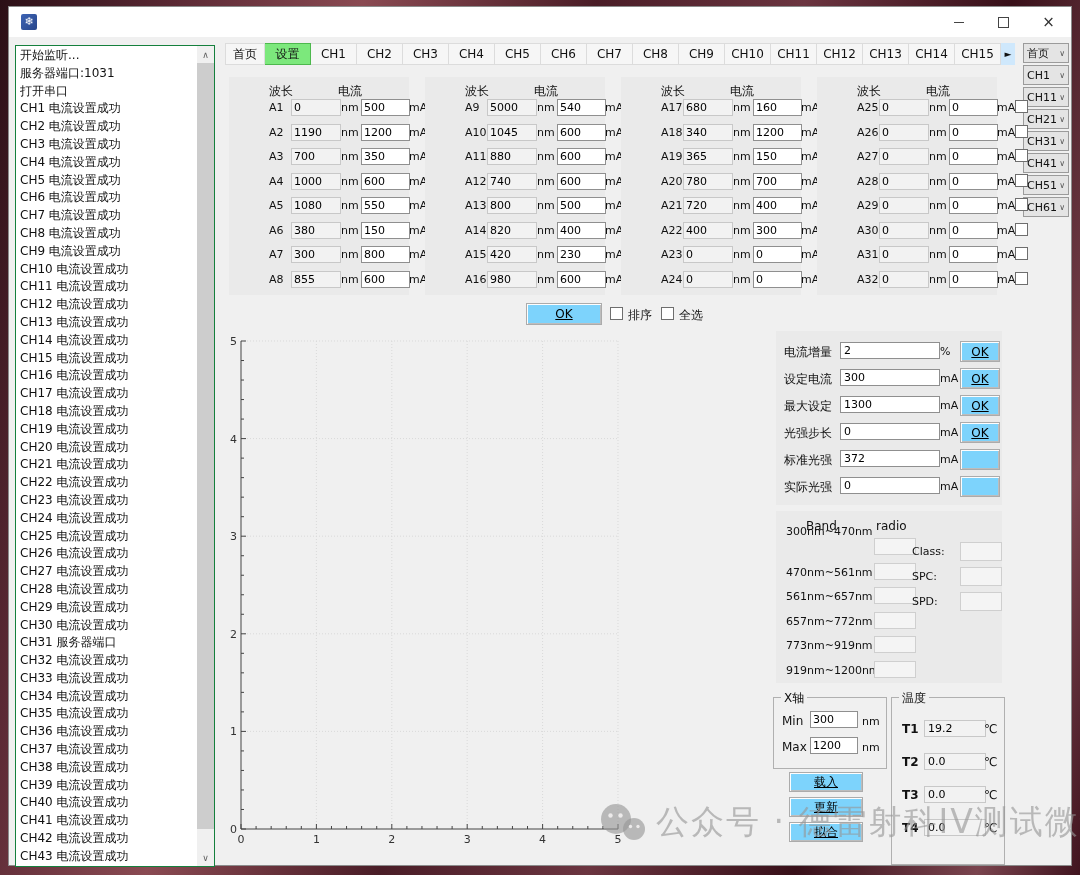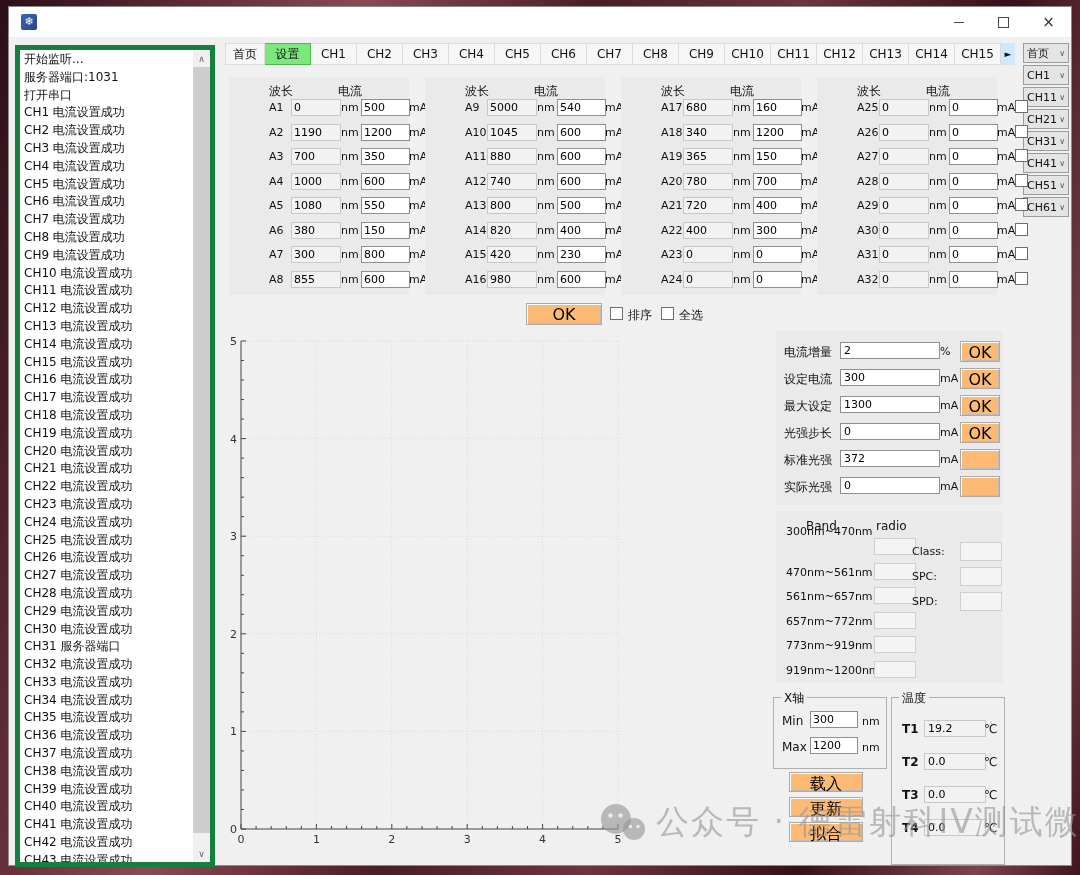--- a/index.html
+++ b/index.html
@@ -11,21 +11,21 @@
   
   .titlebar{position:absolute;left:0;top:0;width:100%;height:30px;background:#ffffff;}
   .app-icon{position:absolute;left:12px;top:7px;width:16px;height:16px;background:linear-gradient(135deg,#3d64b4,#27458a);
     color:#fff;font-size:11px;line-height:16px;text-align:center;border-radius:2px;}
   .apptitle{position:absolute;left:36px;top:0;line-height:30px;font-size:12px;}
   .wbtn{position:absolute;top:0;width:45px;height:30px;display:flex;align-items:center;justify-content:center;color:#333;}
   .wbtn.min{right:90px}.wbtn.max{right:45px}.wbtn.close{right:0;font-size:15px;}
   .glyph-min{width:10px;height:1px;background:#444;}
   .glyph-max{width:9px;height:9px;border:1px solid #444;}
   
-  .listbox{position:absolute;left:6px;top:38px;width:200px;height:822px;background:#fff;border:5px solid #15803d;box-sizing:border-box;overflow:hidden;}
+  .listbox{position:absolute;left:6px;top:38px;width:200px;height:822px;background:#fff;border:1px solid #15803d;box-sizing:border-box;overflow:hidden;}
   .log-items{position:absolute;left:0;top:1px;right:17px;}
   .log-item{height:17.8px;line-height:17.8px;padding-left:4px;white-space:nowrap;overflow:hidden;}
   .vscroll{position:absolute;top:0;right:0;width:17px;height:100%;background:#f0f0f0;}
   .vs-btn{position:absolute;left:0;width:17px;height:17px;color:#606060;font-size:9px;display:flex;align-items:center;justify-content:center;}
   .vs-up{top:0}.vs-down{bottom:0}
   .vs-thumb{position:absolute;left:0;top:17px;width:17px;height:766px;background:#cdcdcd;}
   
   .tabbar{position:absolute;left:216px;top:36px;height:22px;display:flex;}
   .tab{width:46px;line-height:20px;text-align:center;background:#f6f6f6;border:1px solid #dcdcdc;border-left:none;box-sizing:border-box;white-space:nowrap;overflow:hidden;}
   .tab.first{width:40px;border-left:1px solid #dcdcdc;}
@@ -44,22 +44,22 @@
   .chrow{position:absolute;left:12px;width:100%;height:18px;font-size:11px;margin-left:20px;}
   .aid{position:absolute;left:8px;top:2px;font-size:11px;}
   .chrow input{position:absolute;top:0;height:15px;font-size:11px;padding:0 2px;font-family:inherit;}
   .wl{left:30px;width:44px;background:#f2f2f2;border:1px solid #c8c8c8;}
   .cur{left:100px;width:43px;background:#fff;border:1px solid #8f8f8f;}
   .u{position:absolute;top:2px;}
   .unm{left:80px}.uma{left:148px}
   .cb{position:absolute;left:166px;top:1px;width:13px;height:13px;background:#fff;border:1px solid #6e6e6e;
     font-size:11px;line-height:12px;text-align:center;color:#222;box-sizing:border-box;}
   
-  .btn{background:#fdba74;border:1px solid #ababab;font-family:inherit;font-size:16px;
-    box-shadow:inset 1px 1px 0 #fdfdfd, inset -1px -1px 0 #bdbdbd;}
+  .btn{background:#7dd3fc;border:1px solid #ababab;font-family:inherit;font-size:12px;
+    box-shadow:inset 1px 1px 0 #fdfdfd, inset -1px -1px 0 #bdbdbd;text-decoration:underline;}
   .btn-ok-main{position:absolute;left:517px;top:296px;width:76px;height:22px;}
   .cbx{position:absolute;width:13px;height:13px;background:#fff;border:1px solid #6e6e6e;box-sizing:border-box;}
   .lbl{position:absolute;}
   .cb-sort{left:601px;top:300px}.lbl-sort{left:619px;top:300px}
   .cb-all{left:652px;top:300px}.lbl-all{left:670px;top:300px}
   
   #chart{position:absolute;left:214px;top:326px;}
   
   .ctrl{position:absolute;left:767px;top:324px;width:226px;height:174px;background:#eaeaea;}
   .ctrlrow{position:absolute;left:0;width:100%;height:22px;}

